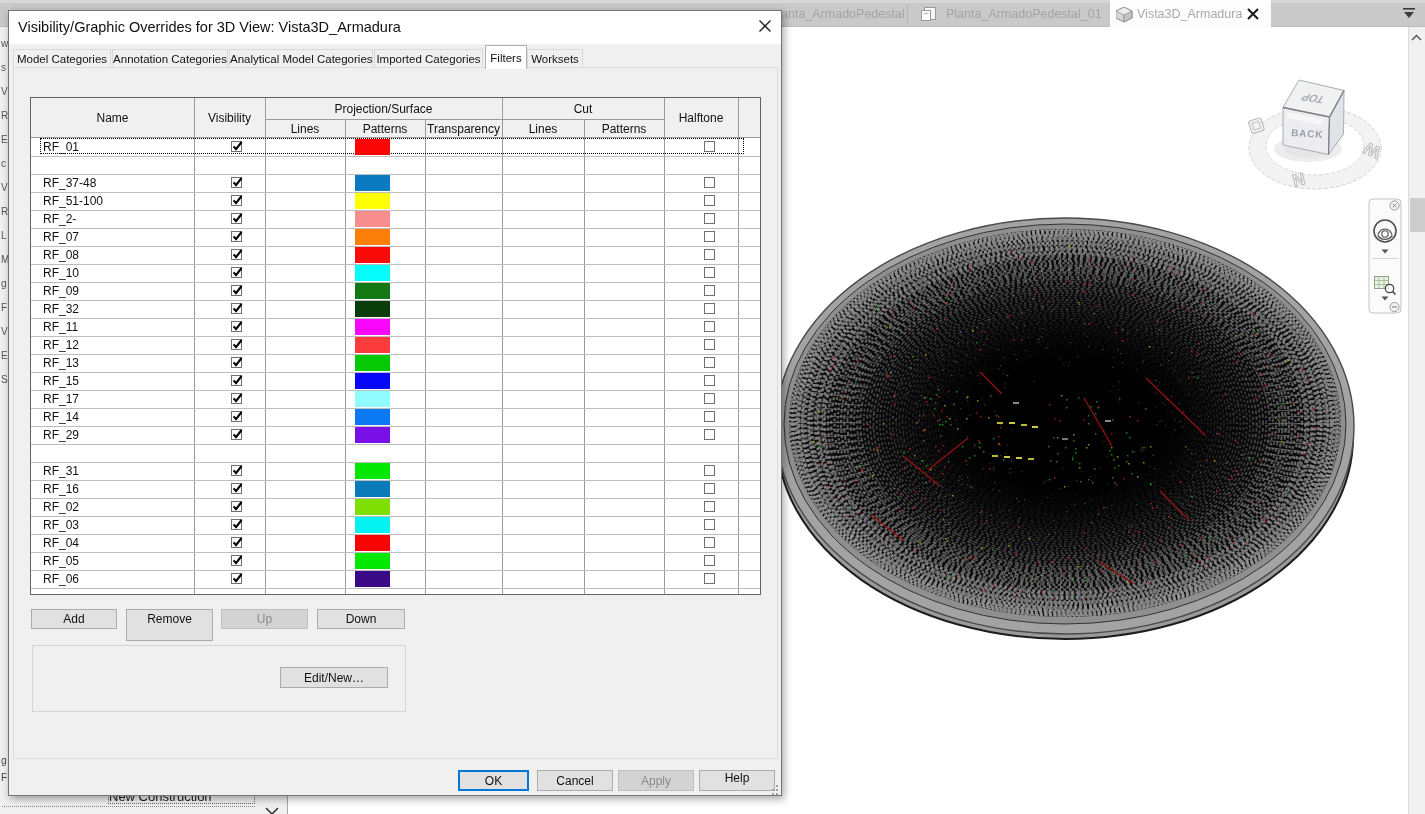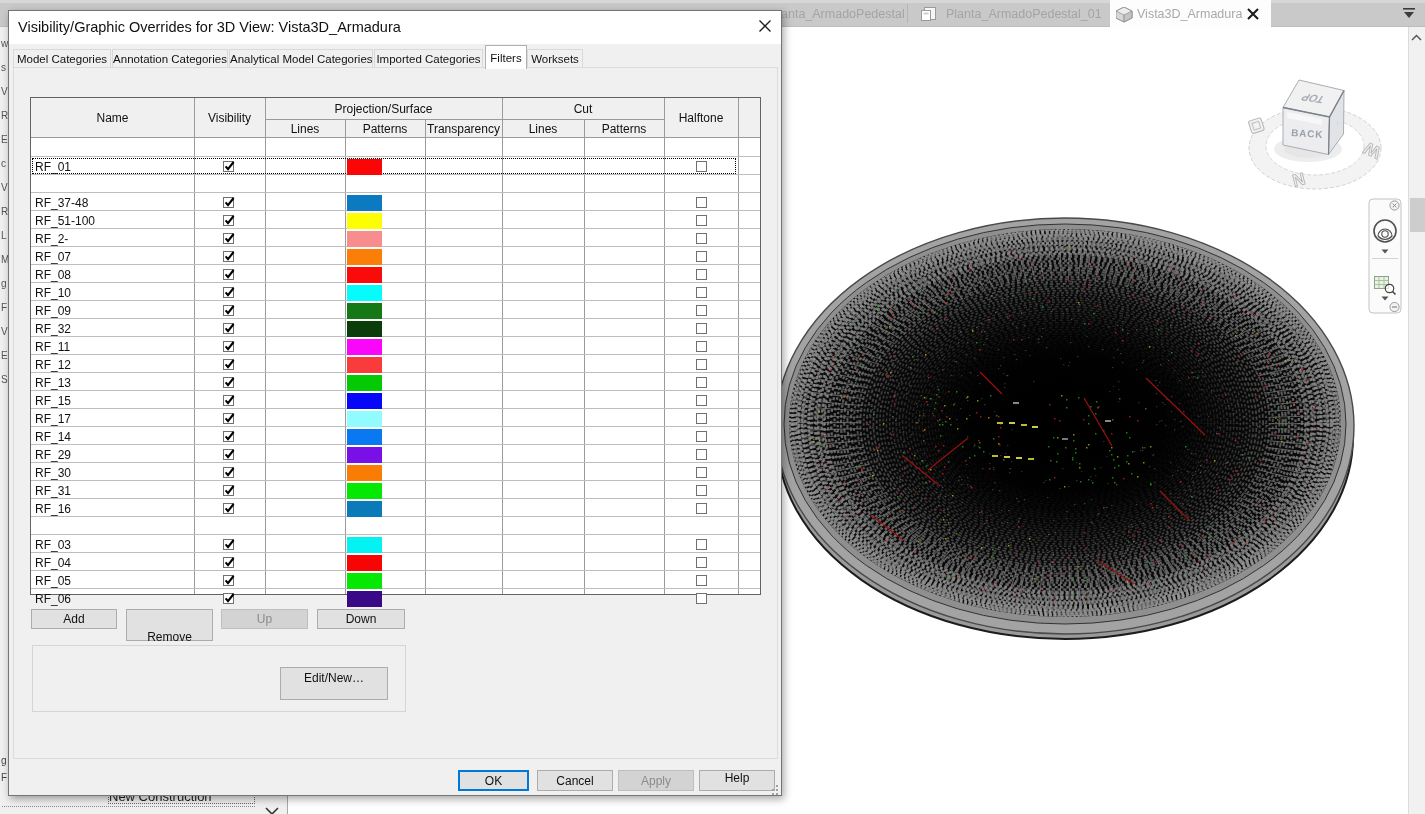--- a/index.html
+++ b/index.html
@@ -14,21 +14,21 @@
 #dlgtitle { position:absolute; left:0; top:0; width:100%; height:33px; background:#fff; }
 #dlgtitle span { position:absolute; left:9px; top:8px; font-size:14.5px; color:#111; }
 .tab { position:absolute; top:38px; height:19px; background:#f0f0f0; border:1px solid #d9d9d9; border-bottom:none; font-size:11.5px; color:#111; text-align:center; padding-top:3px; white-space:nowrap; overflow:hidden; }
 .tabactive { position:absolute; top:34px; height:24px; background:#fff; border:1px solid #b0b0b0; border-bottom:none; font-size:11.5px; color:#111; text-align:center; padding-top:6px; z-index:3; white-space:nowrap; }
 #tabpage { position:absolute; left:4px; top:56px; width:765px; height:692px; background:#f0f0f0; border:1px solid #dcdcdc; }
 #tbl { position:absolute; left:21px; top:86px; width:731px; height:498px; background:#fff; border:1px solid #636363; }
 #thead { position:absolute; left:0; top:0; width:729px; height:40px; background:#f0f0f0; border-bottom:1px solid #9a9a9a; }
 .hc { position:absolute; font-size:12px; color:#111; text-align:center; }
 .vln { position:absolute; top:0; width:1px; height:496px; background:#9b9b9b; }
 .hln { position:absolute; left:0; width:729px; height:1px; background:#bdbdbd; }
-.trow { position:absolute; left:0; width:729px; height:18px;margin-top:20px; }
+.trow { position:absolute; left:8px; width:729px; height:18px; }
 .trow .rname { position:absolute; left:4px; top:2px; font-size:12px; color:#111; }
 .trow .cb { position:absolute; }
 .trow .swatch { position:absolute; left:316px; top:1px; width:35px; height:16px; }
 .btn { position:absolute; background:#e1e1e1; border:1px solid #acacac; font-size:12px; color:#111; text-align:center; }
 .btndis { position:absolute; background:#d3d3d3; border:1px solid #bfbfbf; font-size:12px; color:#8b8b8b; text-align:center; }
 </style></head>
 <body>
 <div id="tabbar">
   <div style="position:absolute;left:0;top:0;width:1425px;height:3px;background:#d7d7d7"></div>
   <div class="ttext" style="left:781px">anta_ArmadoPedestal</div>
@@ -2104,35 +2104,20 @@
             <path d="M2.6 7.4 L5.0 10.2 L10.6 3.0" fill="none" stroke="#000" stroke-width="2.1"></path>
           </svg>
         </div>
         <div class="swatch" style="background:#7a10e8"></div>
         <div class="cb" style="left:665px;top:1px">
           <svg width="13" height="13" style="display:block">
             <rect x="0.5" y="2.5" width="10" height="10" fill="#fff" stroke="#707070"></rect>
           </svg>
         </div>
       </div>
-<div class="trow" style="top:346px">
-        <div class="rname">RF_30</div>
-        <div class="cb" style="left:192px;top:1px">
-          <svg width="13" height="13" style="display:block">
-            <rect x="0.5" y="2.5" width="10" height="10" fill="#fff" stroke="#707070"></rect>
-            <path d="M2.6 7.4 L5.0 10.2 L10.6 3.0" fill="none" stroke="#000" stroke-width="2.1"></path>
-          </svg>
-        </div>
-        <div class="swatch" style="background:#f97c04"></div>
-        <div class="cb" style="left:665px;top:1px">
-          <svg width="13" height="13" style="display:block">
-            <rect x="0.5" y="2.5" width="10" height="10" fill="#fff" stroke="#707070"></rect>
-          </svg>
-        </div>
-      </div>
 <div class="trow" style="top:364px">
         <div class="rname">RF_31</div>
         <div class="cb" style="left:192px;top:1px">
           <svg width="13" height="13" style="display:block">
             <rect x="0.5" y="2.5" width="10" height="10" fill="#fff" stroke="#707070"></rect>
             <path d="M2.6 7.4 L5.0 10.2 L10.6 3.0" fill="none" stroke="#000" stroke-width="2.1"></path>
           </svg>
         </div>
         <div class="swatch" style="background:#04e804"></div>
         <div class="cb" style="left:665px;top:1px">
@@ -2149,20 +2134,35 @@
             <path d="M2.6 7.4 L5.0 10.2 L10.6 3.0" fill="none" stroke="#000" stroke-width="2.1"></path>
           </svg>
         </div>
         <div class="swatch" style="background:#0b7ab8"></div>
         <div class="cb" style="left:665px;top:1px">
           <svg width="13" height="13" style="display:block">
             <rect x="0.5" y="2.5" width="10" height="10" fill="#fff" stroke="#707070"></rect>
           </svg>
         </div>
       </div>
+<div class="trow" style="top:400px">
+        <div class="rname">RF_02</div>
+        <div class="cb" style="left:192px;top:1px">
+          <svg width="13" height="13" style="display:block">
+            <rect x="0.5" y="2.5" width="10" height="10" fill="#fff" stroke="#707070"></rect>
+            <path d="M2.6 7.4 L5.0 10.2 L10.6 3.0" fill="none" stroke="#000" stroke-width="2.1"></path>
+          </svg>
+        </div>
+        <div class="swatch" style="background:#80e004"></div>
+        <div class="cb" style="left:665px;top:1px">
+          <svg width="13" height="13" style="display:block">
+            <rect x="0.5" y="2.5" width="10" height="10" fill="#fff" stroke="#707070"></rect>
+          </svg>
+        </div>
+      </div>
 <div class="trow" style="top:418px">
         <div class="rname">RF_03</div>
         <div class="cb" style="left:192px;top:1px">
           <svg width="13" height="13" style="display:block">
             <rect x="0.5" y="2.5" width="10" height="10" fill="#fff" stroke="#707070"></rect>
             <path d="M2.6 7.4 L5.0 10.2 L10.6 3.0" fill="none" stroke="#000" stroke-width="2.1"></path>
           </svg>
         </div>
         <div class="swatch" style="background:#04f2f2"></div>
         <div class="cb" style="left:665px;top:1px">
@@ -2211,25 +2211,25 @@
         </div>
         <div class="swatch" style="background:#3a0a86"></div>
         <div class="cb" style="left:665px;top:1px">
           <svg width="13" height="13" style="display:block">
             <rect x="0.5" y="2.5" width="10" height="10" fill="#fff" stroke="#707070"></rect>
           </svg>
         </div>
       </div>
   </div>
   <div class="btn" style="left:22px;top:598px;width:86px;height:20px;padding-top:2px">Add</div>
-  <div class="btn" style="left:117px;top:598px;width:87px;height:32px;padding-top:20px">Remove</div>
+  <div class="btn" style="left:117px;top:598px;width:87px;height:32px;padding-top:2px">Remove</div>
   <div class="btndis" style="left:212px;top:598px;width:87px;height:20px;padding-top:2px">Up</div>
   <div class="btn" style="left:308px;top:598px;width:88px;height:20px;padding-top:2px">Down</div>
   <div style="position:absolute;left:23px;top:634px;width:374px;height:67px;border:1px solid #d5d5d5"></div>
-  <div class="btn" style="left:271px;top:656px;width:108px;height:33px;padding-top:3px">Edit/New…</div>
+  <div class="btn" style="left:271px;top:656px;width:108px;height:21px;padding-top:3px">Edit/New…</div>
   <div class="btn" style="left:449px;top:759px;width:71px;height:21px;padding-top:2px;border:2px solid #0078d7">OK</div>
   <div class="btn" style="left:528px;top:759px;width:76px;height:21px;padding-top:3px">Cancel</div>
   <div class="btndis" style="left:609px;top:759px;width:76px;height:21px;padding-top:3px">Apply</div>
   <div class="btn" style="left:690px;top:759px;width:76px;height:21px;padding-top:0">Help</div>
   <svg width="10" height="10" style="position:absolute;left:761px;top:774px">
     <rect x="6" y="0" width="2" height="2" fill="#a0a0a0"></rect>
       <rect x="6" y="4" width="2" height="2" fill="#a0a0a0"></rect>
     <rect x="6" y="8" width="2" height="2" fill="#a0a0a0"></rect>
       <rect x="2" y="4" width="2" height="2" fill="#a0a0a0"></rect>
     <rect x="2" y="8" width="2" height="2" fill="#a0a0a0"></rect>

